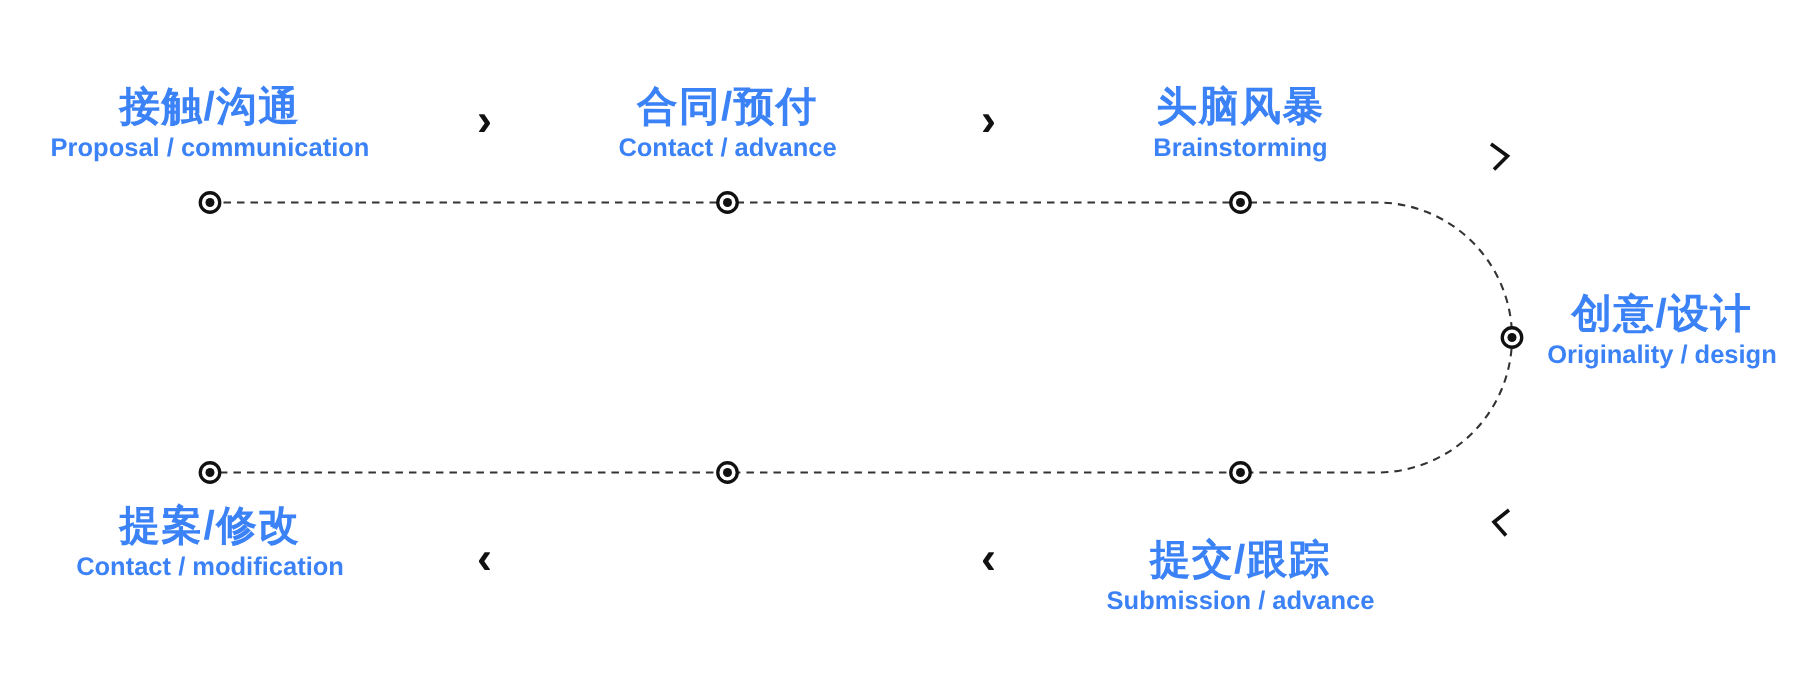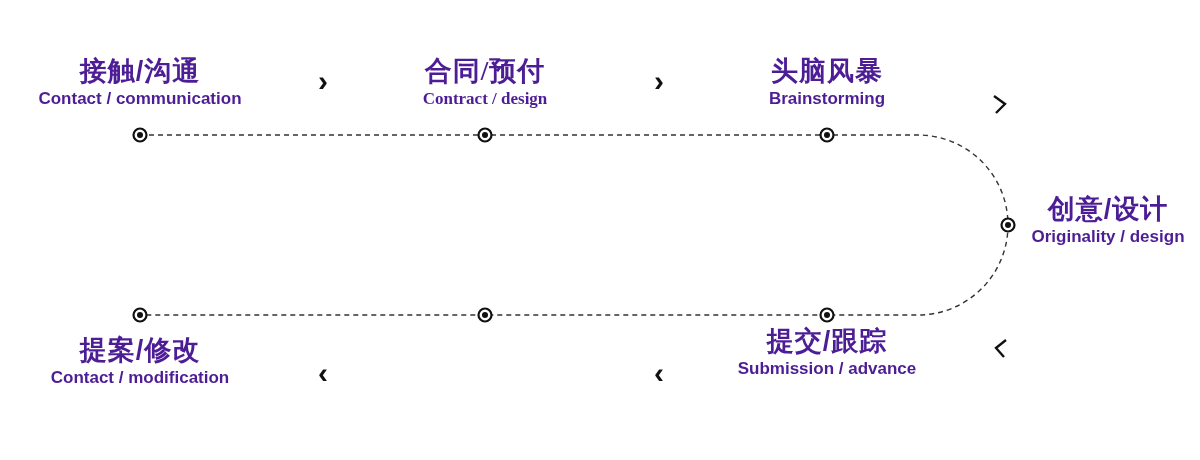--- a/index.html
+++ b/index.html
@@ -17,21 +17,21 @@
       color: #000;
     }
     .layer-svg {
       position: absolute;
       left: 0;
       top: 0;
     }
     .step {
       position: absolute;
       text-align: center;
-      color: #4c1d95;
+      color: #3b82f6;
     }
     .step .zh {
       font-size: 27px;
       font-weight: 700;
       line-height: 1.15;
       letter-spacing: 1px;
       white-space: nowrap;
     }
     .step .en {
       font-size: 17px;
@@ -89,43 +89,43 @@
       <circle cx="485" cy="315" r="3" fill="#111111"></circle>
     </g>
     <g>
       <circle cx="140" cy="315" r="6.5" fill="#ffffff" stroke="#111111" stroke-width="2.2"></circle>
       <circle cx="140" cy="315" r="3" fill="#111111"></circle>
     </g>
   </svg>
 
   <div class="step" style="left:10px; top:56px; width:260px;">
     <div class="zh">接触/沟通</div>
-    <div class="en">Contact / communication</div>
+    <div class="en">Proposal / communication</div>
   </div>
 
   <div class="sep" style="left:308px; top:64px;">›</div>
 
-  <div class="step" style="left:355px; top:56px; width:260px;font-family:Liberation Serif, serif;">
+  <div class="step" style="left:355px; top:56px; width:260px;">
     <div class="zh">合同/预付</div>
-    <div class="en">Contract / design</div>
+    <div class="en">Contact / advance</div>
   </div>
 
   <div class="sep" style="left:644px; top:64px;">›</div>
 
   <div class="step" style="left:697px; top:56px; width:260px;">
     <div class="zh">头脑风暴</div>
     <div class="en">Brainstorming</div>
   </div>
 
   <div class="step" style="left:1018px; top:194px; width:180px;">
     <div class="zh">创意/设计</div>
     <div class="en">Originality / design</div>
   </div>
 
-  <div class="step" style="left:697px; top:326px; width:260px;text-align:center;">
+  <div class="step" style="left:697px; top:358px; width:260px;text-align:center;">
     <div class="zh">提交/跟踪</div>
     <div class="en">Submission / advance</div>
   </div>
 
   <div class="sep" style="left:644px; top:356px;">‹</div>
 
 
   <div class="sep" style="left:308px; top:356px;">‹</div>
 
   <div class="step" style="left:10px; top:335px; width:260px;">

